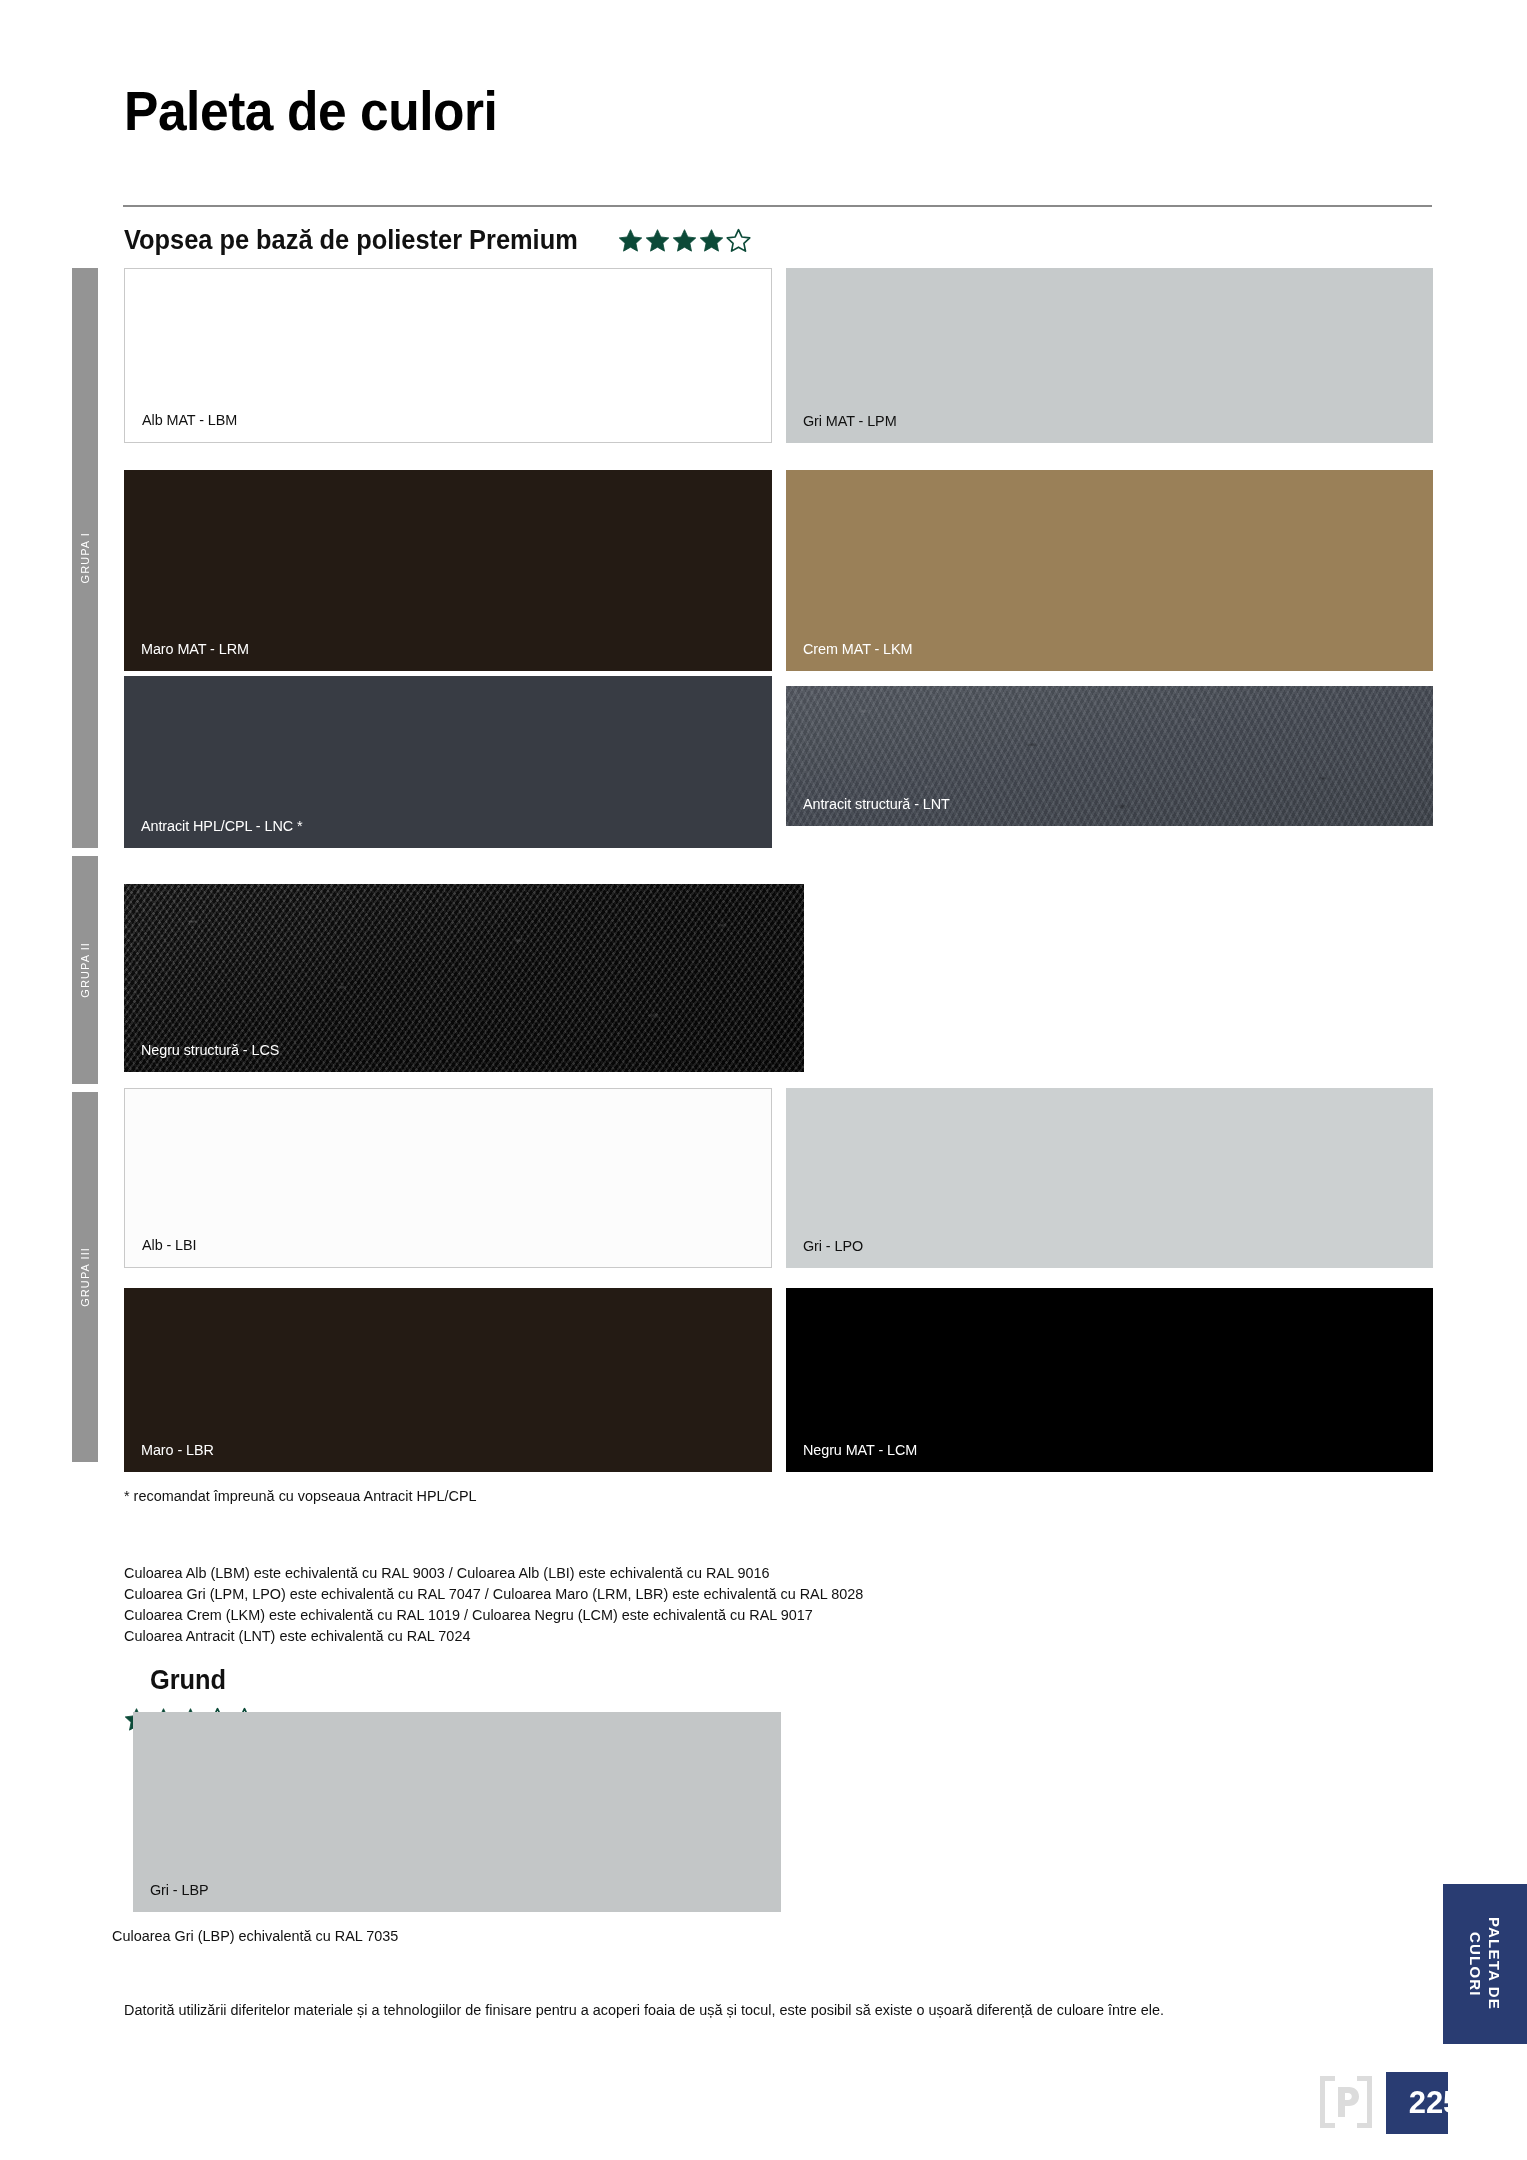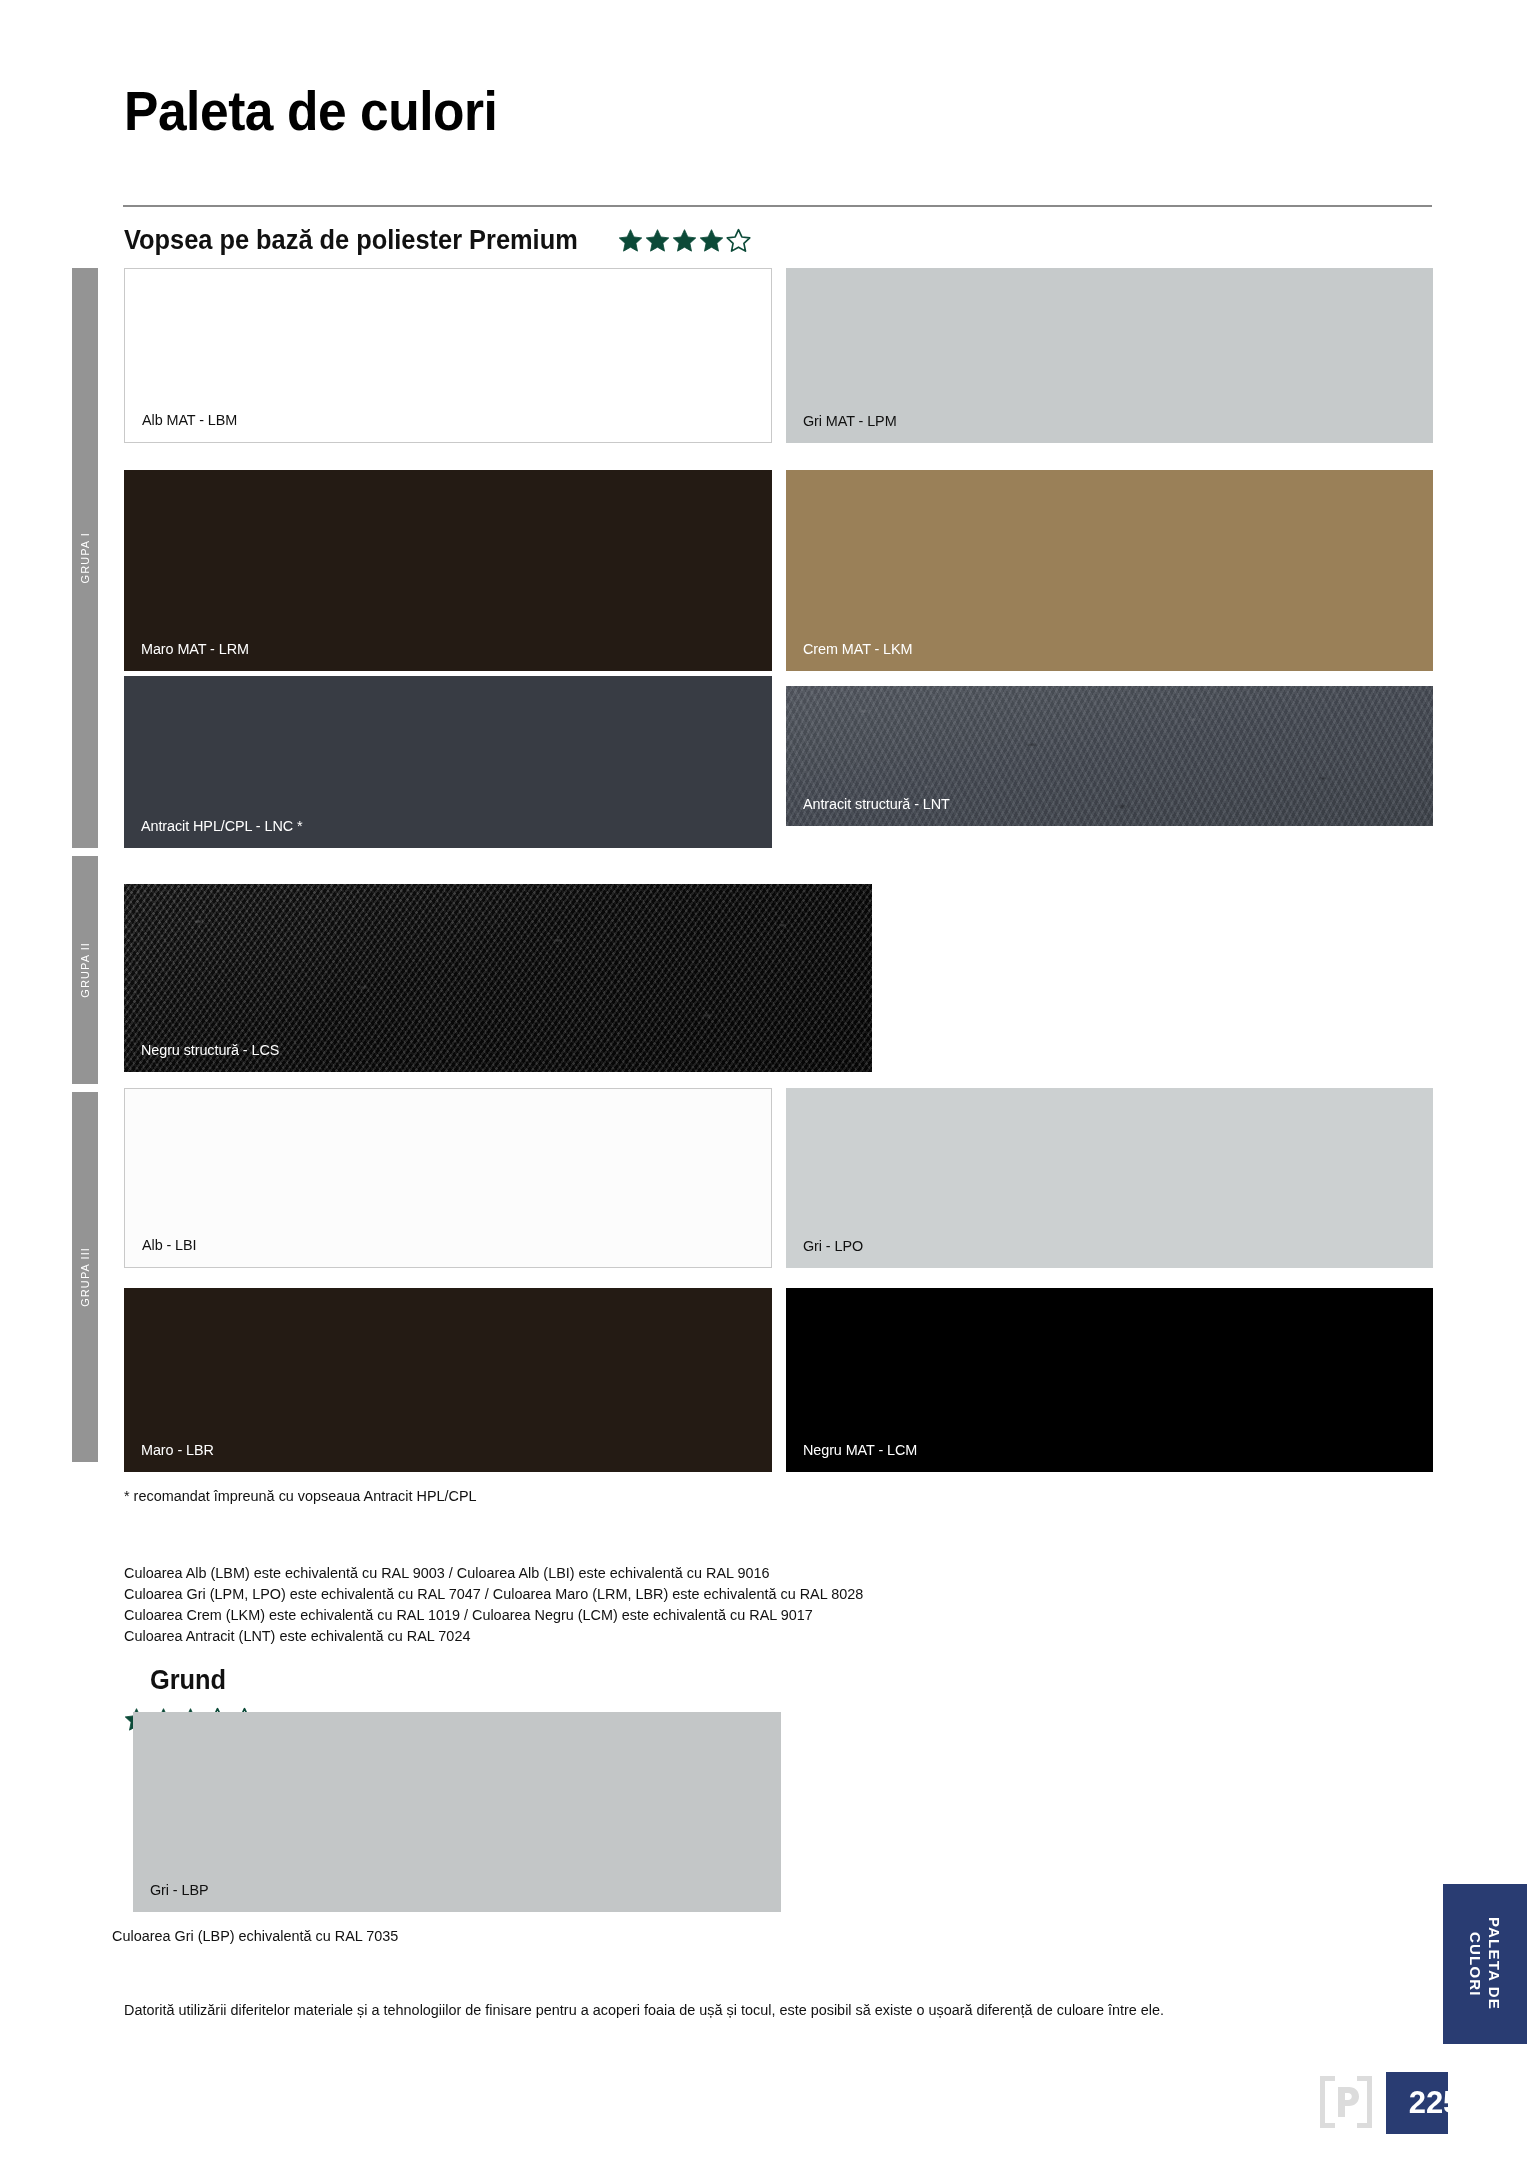--- a/index.html
+++ b/index.html
@@ -169,21 +169,21 @@
       </div>
       <div class="sw" style="left: 786px; top: 470px; width: 647px; height: 201px; background: rgb(154, 128, 88);">
         <div class="lbl" style="color: rgb(255, 255, 255);">Crem MAT - LKM</div>
       </div>
       <div class="sw tex-matte-dark" style="left: 124px; top: 676px; width: 648px; height: 172px; background: rgb(56, 60, 68);">
         <div class="lbl" style="color: rgb(255, 255, 255);">Antracit HPL/CPL - LNC *</div>
       </div>
       <div class="sw tex-antracit" style="left: 786px; top: 652px; width: 647px; height: 140px; background-color: rgb(74, 79, 87); margin-top: 34px;">
         <div class="lbl" style="color: rgb(255, 255, 255);">Antracit structură - LNT</div>
       </div>
-      <div class="sw tex-negru" style="left: 124px; top: 884px; width: 748px; height: 188px; background-color: rgb(20, 20, 20);">
+      <div class="sw tex-negru" style="left: 124px; top: 884px; width: 680px; height: 188px; background-color: rgb(20, 20, 20);">
         <div class="lbl" style="color: rgb(255, 255, 255);">Negru structură - LCS</div>
       </div>
       <div class="sw outline" style="left: 124px; top: 1088px; width: 648px; height: 180px; background: rgb(252, 252, 252);">
         <div class="lbl" style="color: rgb(17, 17, 17);">Alb - LBI</div>
       </div>
       <div class="sw" style="left: 786px; top: 1088px; width: 647px; height: 180px; background: rgb(204, 208, 209);">
         <div class="lbl" style="color: rgb(17, 17, 17);">Gri - LPO</div>
       </div>
       <div class="sw tex-matte-dark" style="left: 124px; top: 1288px; width: 648px; height: 184px; background: rgb(36, 27, 20);">
         <div class="lbl" style="color: rgb(255, 255, 255);">Maro - LBR</div>

